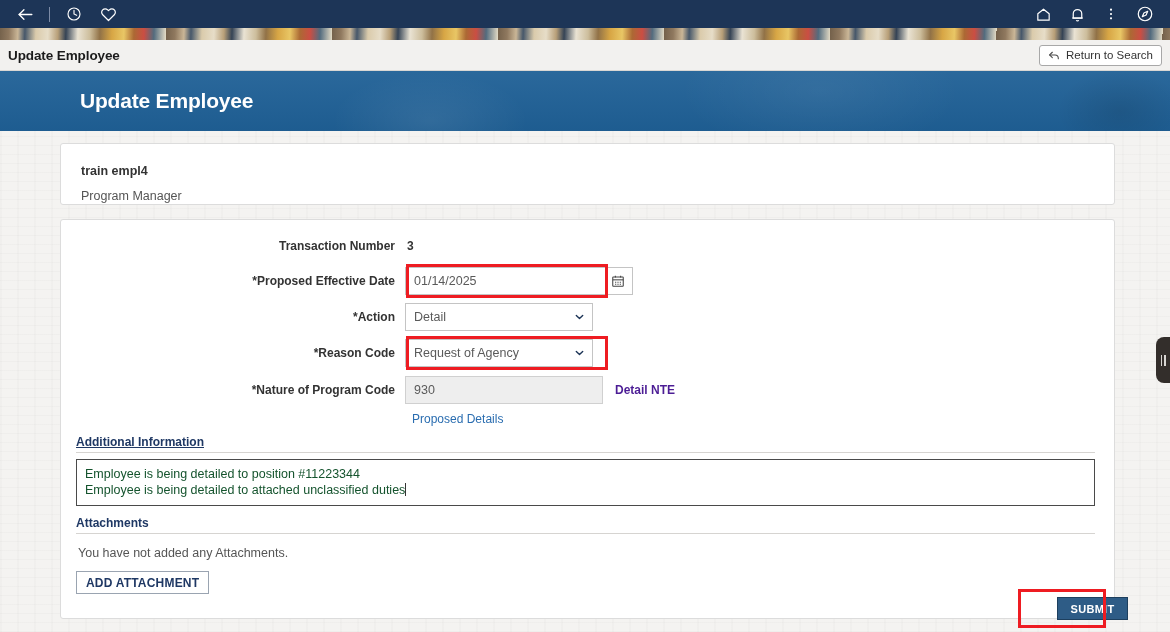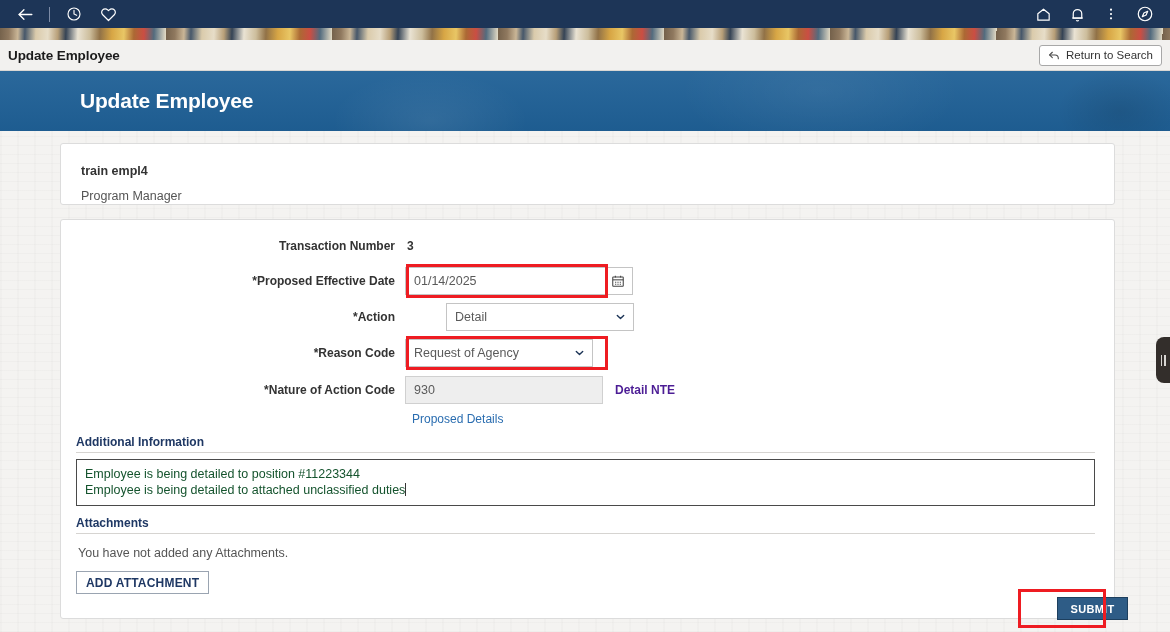--- a/index.html
+++ b/index.html
@@ -345,21 +345,21 @@
           <line x1="15" y1="14" x2="17" y2="14"></line>
         <line x1="7" y1="17.5" x2="9" y2="17.5"></line>
           <line x1="11" y1="17.5" x2="13" y2="17.5"></line>
           <line x1="15" y1="17.5" x2="17" y2="17.5"></line>
       </svg>
     </span>
   </div>
 </div>
 <div class="hilite" style="left:406px; top:264px; width:202px; height:34px;"></div>
 
-<div class="frow" style="left:60px; top:303px;gap:41px;">
+<div class="frow" style="left:60px; top:303px;">
   <div class="flabel">*Action</div>
   <div class="fctl" style="width:188px;">
     <span>Detail</span>
     <span class="ctl-icon">
       <svg width="11" height="11" viewBox="0 0 24 24" fill="none" stroke="#1d3557" stroke-width="3" stroke-linecap="round" stroke-linejoin="round">
         <polyline points="5,8.5 12,15.5 19,8.5"></polyline>
       </svg>
     </span>
   </div>
 </div>
@@ -371,30 +371,30 @@
     <span class="ctl-icon">
       <svg width="11" height="11" viewBox="0 0 24 24" fill="none" stroke="#1d3557" stroke-width="3" stroke-linecap="round" stroke-linejoin="round">
         <polyline points="5,8.5 12,15.5 19,8.5"></polyline>
       </svg>
     </span>
   </div>
 </div>
 <div class="hilite" style="left:406px; top:336px; width:202px; height:34px;"></div>
 
 <div class="frow" style="left:60px; top:376px;">
-  <div class="flabel">*Nature of Action Code</div>
+  <div class="flabel">*Nature of Program Code</div>
   <div class="fctl disabled" style="width:198px;">
     <span>930</span>
   </div>
   <div class="side-label">Detail NTE</div>
 </div>
 
 <div class="link-row">Proposed Details</div>
 
-<div class="sec-head" style="left:76px; top:435px;">Additional Information</div>
+<div class="sec-head" style="left:76px; top:435px;text-decoration:underline;">Additional Information</div>
 <div class="sec-rule" style="left:76px; top:452px; width:1019px;"></div>
 
 <div class="ta">
   <div>Employee is being detailed to position #11223344</div>
   <div style="white-space:nowrap;">
     <span>Employee is being detailed to attached unclassified duties</span><span class="caret"></span>
   </div>
 </div>
 
 <div class="sec-head" style="left:76px; top:516px;">Attachments</div>

